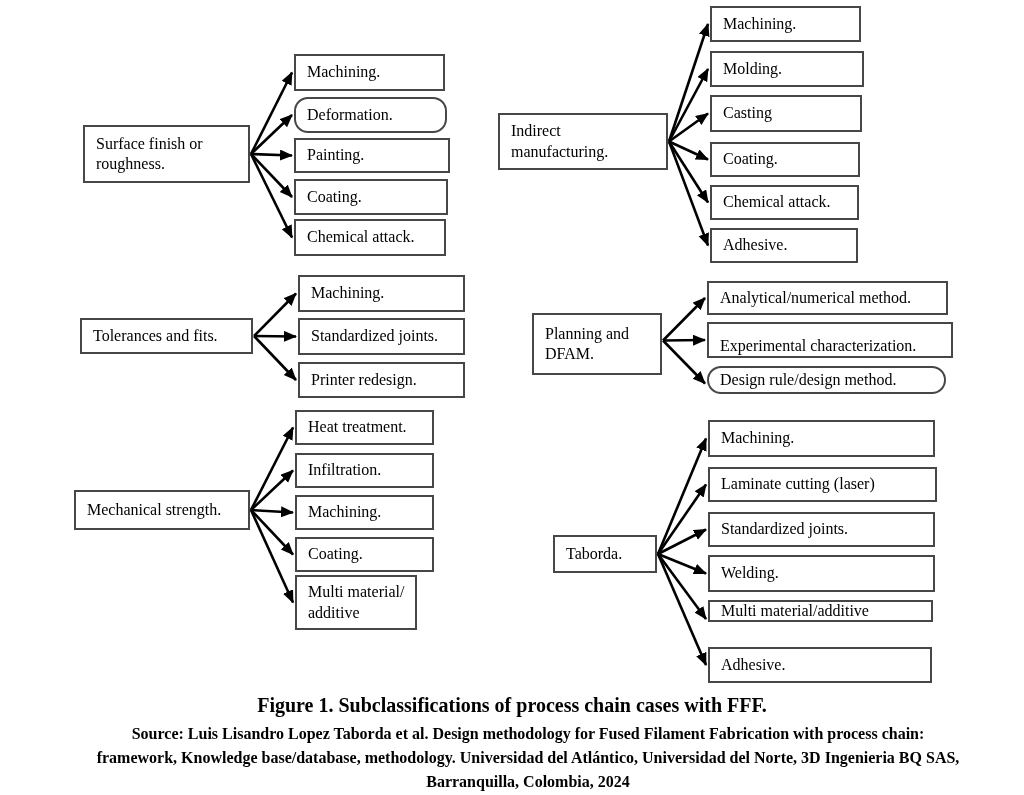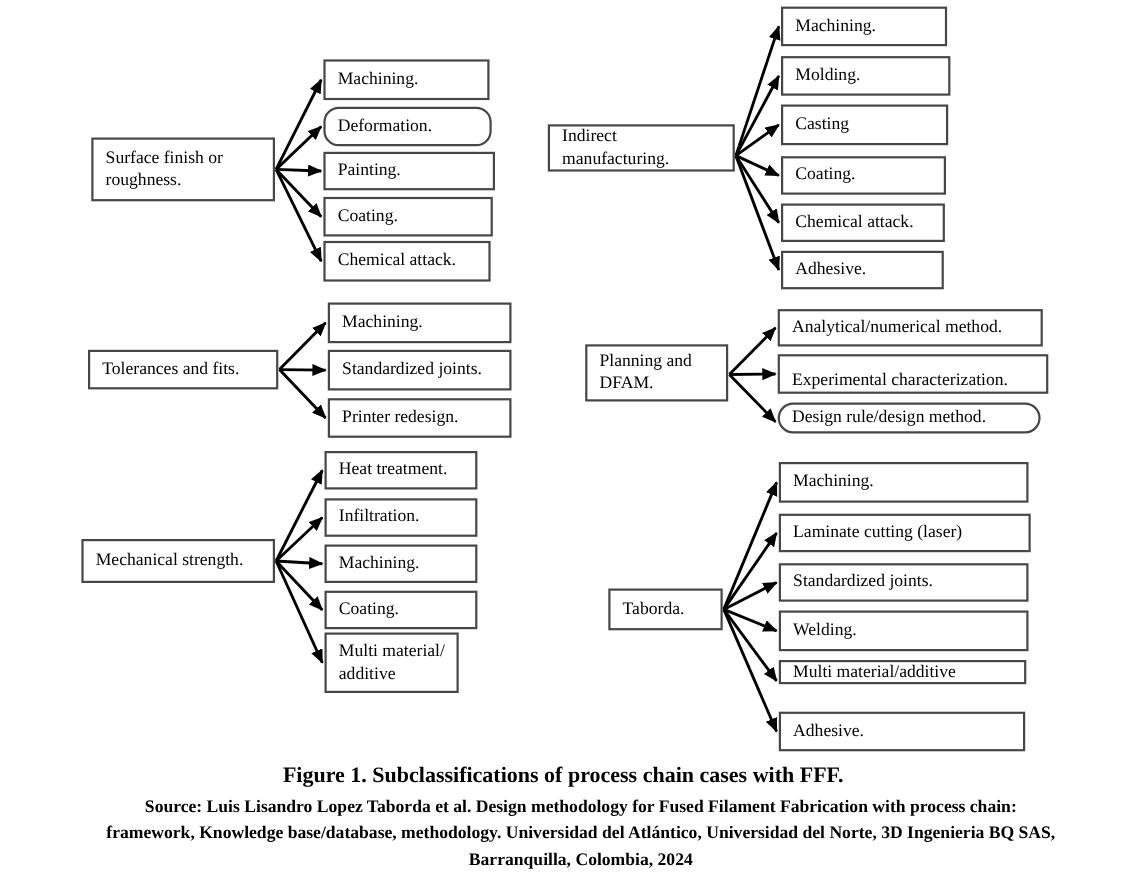--- a/index.html
+++ b/index.html
@@ -107,21 +107,21 @@
       </div>
       <div class="node" style="left: 294px; top: 138px; width: 156px; height: 35px;">
         <span>Painting.</span>
       </div>
       <div class="node" style="left: 294px; top: 179px; width: 154px; height: 36px;">
         <span>Coating.</span>
       </div>
       <div class="node" style="left: 294px; top: 219px; width: 152px; height: 37px;">
         <span>Chemical attack.</span>
       </div>
-      <div class="node" style="left: 498px; top: 113px; width: 170px; height: 43px;">
+      <div class="node" style="left: 498px; top: 113px; width: 170px; height: 57px;">
         <span>Indirect
 manufacturing.</span>
       </div>
       <div class="node" style="left: 710px; top: 6px; width: 151px; height: 36px;">
         <span>Machining.</span>
       </div>
       <div class="node" style="left: 710px; top: 51px; width: 154px; height: 36px;">
         <span>Molding.</span>
       </div>
       <div class="node" style="left: 710px; top: 95px; width: 152px; height: 37px;">
@@ -141,21 +141,21 @@
       </div>
       <div class="node" style="left: 298px; top: 275px; width: 167px; height: 37px;">
         <span>Machining.</span>
       </div>
       <div class="node" style="left: 298px; top: 318px; width: 167px; height: 37px;">
         <span>Standardized joints.</span>
       </div>
       <div class="node" style="left: 298px; top: 362px; width: 167px; height: 36px;">
         <span>Printer redesign.</span>
       </div>
-      <div class="node" style="left: 532px; top: 313px; width: 130px; height: 52px;">
+      <div class="node" style="left: 532px; top: 313px; width: 130px; height: 62px;">
         <span>Planning and
 DFAM.</span>
       </div>
       <div class="node" style="left: 707px; top: 281px; width: 241px; height: 34px;">
         <span>Analytical/numerical method.</span>
       </div>
       <div class="node" style="left: 707px; top: 322px; width: 246px; height: 36px; align-items: flex-end;">
         <span>Experimental characterization.</span>
       </div>
       <div class="node" style="left: 707px; top: 366px; width: 239px; height: 28px; border-radius: 15px;">

